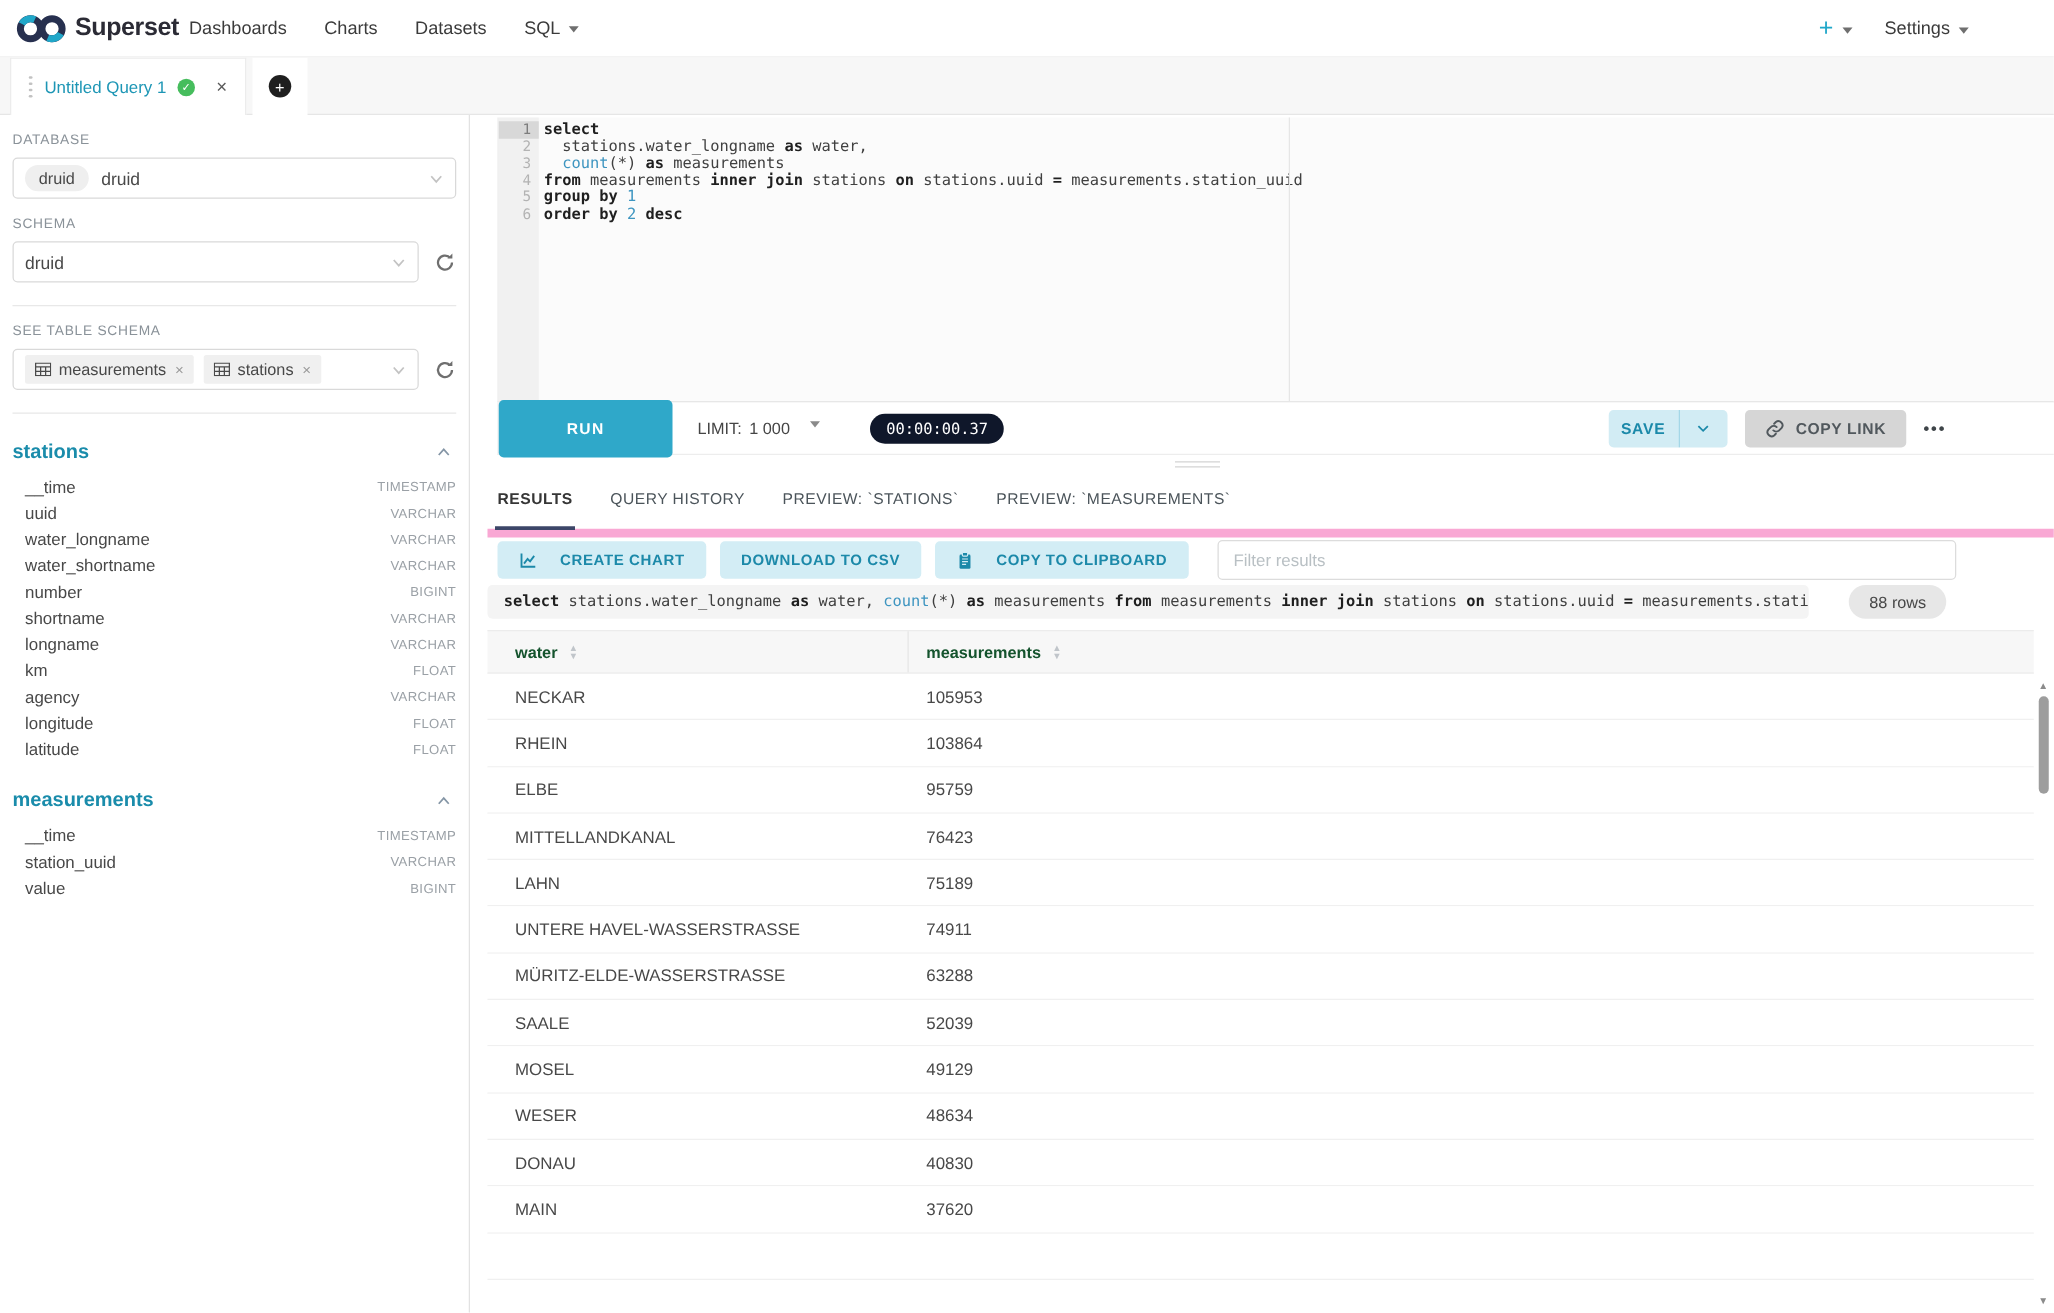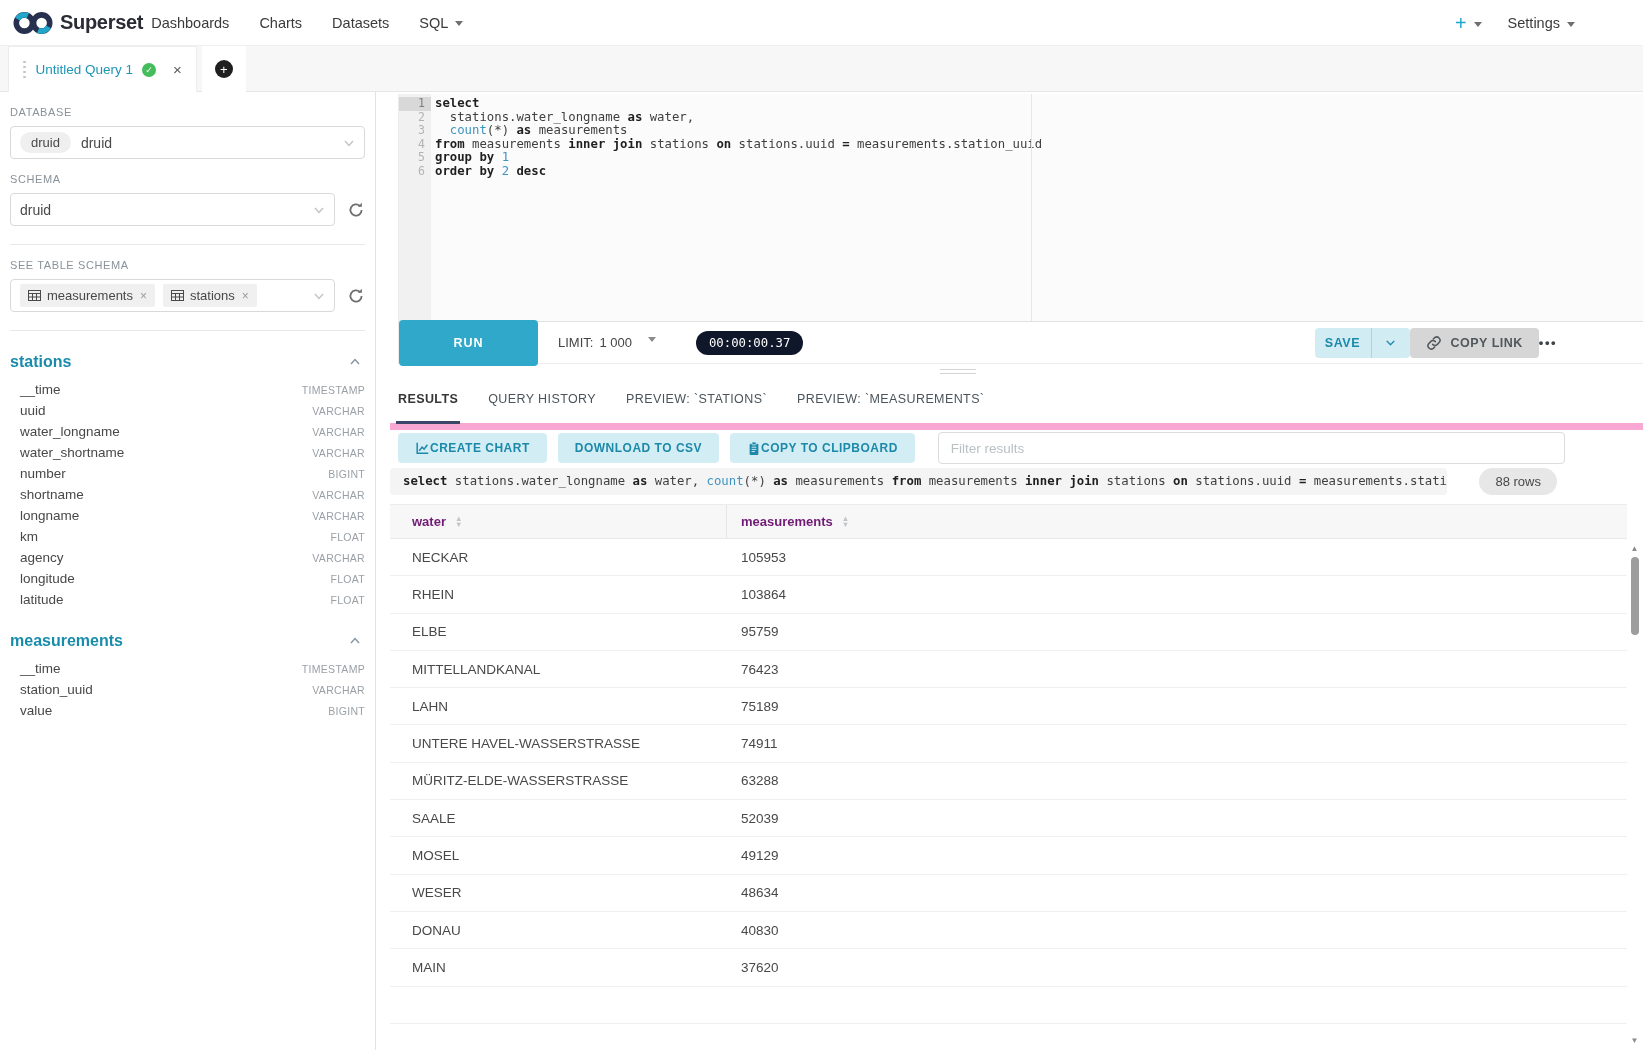--- a/index.html
+++ b/index.html
@@ -82,21 +82,21 @@
   .sql-toolbar { position:absolute; left:398px; right:0; top:322px; height:42px; display:flex;
                  align-items:center; border-bottom:1px solid #ededed; border-left:1px solid #ebebeb; background:#fff; }
   .run-btn { width:139px; height:46px; background:#2fa8c9; color:#fff; border:none; border-radius:4px;
              font-size:12.5px; font-weight:bold; letter-spacing:1px; cursor:pointer; font-family:inherit; }
   .limit { display:flex; align-items:flex-start; margin-left:20px; cursor:pointer; }
   .limit-label, .limit-value { font-size:13px; color:#454545; }
   .limit-value { margin-left:6px; }
   .limit .caret { margin-left:16px; border-top-color:#8a8a8a; }
   .timer { margin-left:40px; height:24px; line-height:24px; border-radius:12px; background:#0f172a;
            color:#fff; padding:0 13px; font-size:12.3px; }
-  .toolbar-right { margin-left:auto; margin-right:86px; display:flex; }
+  .toolbar-right { margin-left:auto; margin-right:86px; display:flex; gap:14px; }
   .save-group { display:flex; height:30px; border-radius:4px; overflow:hidden; background:#d2ecf4; }
   .save-main { width:57px; border:none; background:transparent; color:#1b89a9; font-size:12.5px;
                font-weight:bold; letter-spacing:0.6px; cursor:pointer; border-right:1px solid #a4d7e7; font-family:inherit; }
   .save-caret { width:38px; border:none; background:transparent; cursor:pointer; display:flex;
                 align-items:center; justify-content:center; }
   .copylink-btn { height:30px; border:none; border-radius:4px; background:#d6d6d6; color:#51585d;
                   font-size:12.5px; font-weight:bold; letter-spacing:0.5px; padding:0 16px; display:flex;
                   align-items:center; gap:9px; cursor:pointer; font-family:inherit; }
   .more-btn { border:none; background:none; color:#3f4549; font-size:13px; font-weight:bold;
               letter-spacing:1.5px; cursor:pointer; }
@@ -108,41 +108,41 @@
                 align-items:center; gap:30px; padding-left:8px; border-bottom:7px solid #f9a8d4; }
   .stab { position:relative; height:100%; display:flex; align-items:center; font-size:12.5px;
           letter-spacing:0.4px; color:#4b545a; cursor:pointer; }
   .stab.active { color:#363636; font-weight:bold; }
   .stab.active::after { content:""; position:absolute; left:-2px; right:-2px; bottom:-1px; height:3px;
                         background:#3c4668; }
 
   .actions-row { position:absolute; left:398px; right:78px; top:432px; height:32px; display:flex;
                  align-items:center; gap:11px; }
   .abtn { height:30px; background:#d3edf5; border:none; border-radius:4px; color:#1c89a9; font-size:12px;
-          font-weight:bold; letter-spacing:0.5px; padding:0 17px; display:flex; align-items:center; gap:0;
+          font-weight:bold; letter-spacing:0.5px; padding:0 17px; display:flex; align-items:center; gap:18px;
           cursor:pointer; font-family:inherit; }
   .filter-input { flex:1; height:32px; border:1px solid #dcdcdc; border-radius:4px; padding:0 12px;
                   font-size:13.5px; color:#444; margin-left:12px; font-family:inherit; outline:none; }
   .filter-input::placeholder { color:#b9c0c4; }
 
   .query-row { position:absolute; left:390px; right:86px; top:468px; height:27px; display:flex; align-items:center; }
   .query-preview { flex:1; margin-right:32px; background:#f4f4f4; border-radius:4px; height:27px;
                    line-height:27px; padding:0 13px; font-size:12.3px; font-family:"DejaVu Sans Mono", monospace;
                    color:#3f3f3f; white-space:nowrap; overflow:hidden; }
   .rows-badge { height:27px; line-height:27px; padding:0 16px; background:#e7e7e7; border-radius:14px;
                 font-size:13px; color:#484848; }
 
   
   .results { position:absolute; left:390px; right:16px; top:504px; bottom:0; }
   .thead { height:35px; display:flex; background:#f7f7f7; border-top:1px solid #ececec;
            border-bottom:1px solid #e9e9e9; }
   .th { display:flex; align-items:center; cursor:pointer; }
   .th-water { width:337px; padding-left:22px; border-right:1px solid #e6e6e6; }
   .th-meas { flex:1; padding-left:14px; }
-  .th-label { font-size:13px; font-weight:bold; color:#701a75; }
+  .th-label { font-size:13px; font-weight:bold; color:#14532d; }
   .sorter { display:flex; flex-direction:column; margin-left:9px; gap:1px; }
   .sorter i { font-style:normal; font-size:7.5px; line-height:5.5px; color:#c0c5ca; }
   .trow { height:37.3px; display:flex; align-items:center; border-bottom:1px solid #f0f0f0; background:#fff; }
   .td { font-size:13.5px; color:#484848; }
   .td-water { width:337px; padding-left:22px; }
   .td-meas { flex:1; padding-left:14px; }
 
   .vscroll { position:absolute; left:1628px; width:13px; top:541px; bottom:0; }
   .scroll-arrow { position:absolute; left:0; width:13px; text-align:center; font-size:8px; color:#8b8b8b;
                   line-height:10px; cursor:pointer; }

